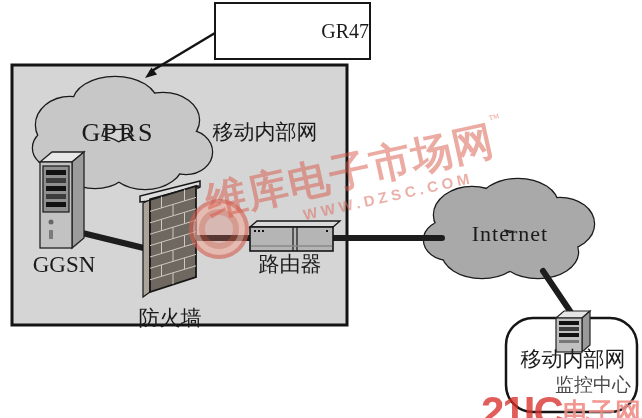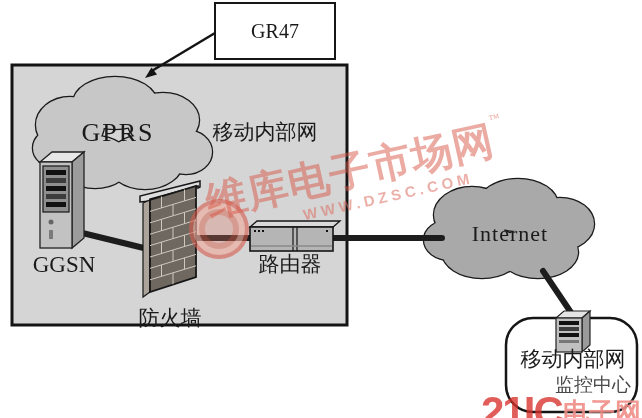--- a/index.html
+++ b/index.html
@@ -5,22 +5,23 @@
   html,body{margin:0;padding:0;background:#fff;}
   .stage{
     position:relative;width:642px;height:418px;overflow:hidden;
     background:#ffffff;font-family:"Liberation Serif","DejaVu Serif",serif;color:#1a1a1a;
   }
   .stage svg{position:absolute;left:0;top:0;}
   .label{position:absolute;text-align:center;line-height:1.15;}
   .callout{
     position:absolute;left:214px;top:2px;width:118px;height:54px;
     background:#ffffff;border:2px solid #161616;
-    display:flex;flex-direction:column;align-items:center;justify-content:center;
+    display:flex;flex-direction:column;align-items:flex-end;justify-content:center;
     font-size:20px;
+    padding-left:35px;
   }
   .gprs{left:58px;top:118px;width:120px;font-size:26px;letter-spacing:2px;}
   .mobilenet{left:205px;top:120px;width:120px;font-size:21px;}
   .ggsn{left:22px;top:252px;width:84px;font-size:23px;}
   .firewall-l{left:131px;top:294px;width:78px;font-size:21px;margin-top:12px;}
   .router-l{left:250px;top:252px;width:80px;font-size:21px;}
   .internet-l{left:450px;top:221px;width:120px;font-size:22px;letter-spacing:1px;}
   .commsrv{left:512px;top:347px;width:122px;font-size:21px;}
   .commsrv2{left:532px;top:374px;width:122px;font-size:19px;color:#4a4a4a;}
   

